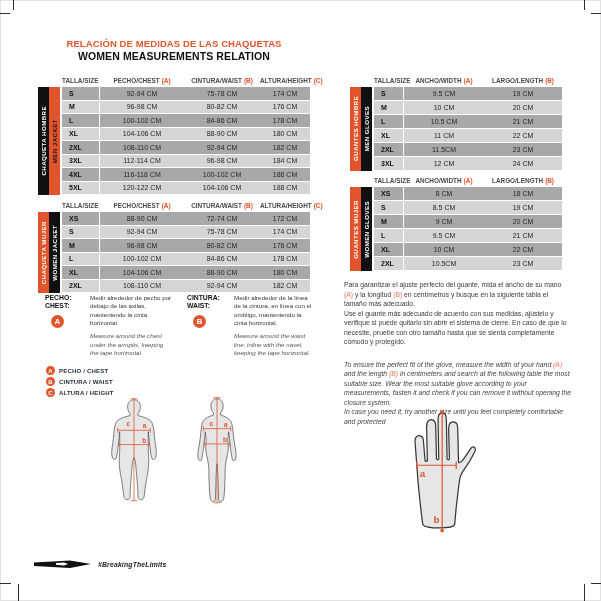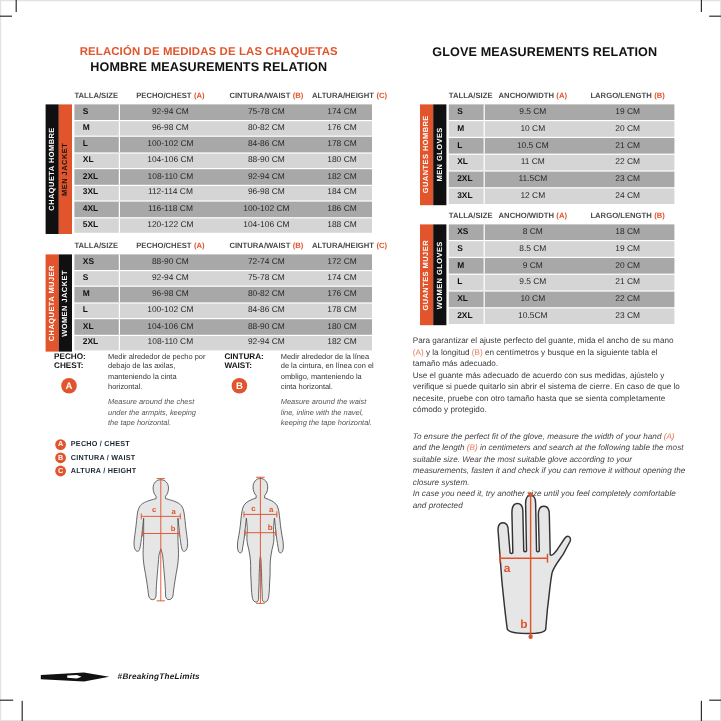--- a/index.html
+++ b/index.html
@@ -85,21 +85,21 @@
   <div class="crop" style="left:0; top:13px; width:10px; height:1px;"></div>
   <div class="crop" style="left:584px; top:0; width:1px; height:10px;"></div>
   <div class="crop" style="left:591px; top:13px; width:10px; height:1px;"></div>
   <div class="crop" style="left:18px; top:584px; width:1px; height:17px;"></div>
   <div class="crop" style="left:0; top:583px; width:11px; height:1px;"></div>
   <div class="crop" style="left:584px; top:584px; width:1px; height:17px;"></div>
   <div class="crop" style="left:591px; top:583px; width:10px; height:1px;"></div>
 
   <div class="block-title" style="left:38px; top:38px; width:272px;">
     <div class="title-es">RELACIÓN DE MEDIDAS DE LAS CHAQUETAS</div>
-    <div class="title-en">HOMBRE MEASUREMENTS RELATION</div>
+    <div class="title-en">WOMEN MEASUREMENTS RELATION</div>
   </div>
 
   <div class="size-table jacket" style="left:38px; top:74px; width:272px;">
     <div class="thead">
       <div class="hcell"><span>TALLA/SIZE</span><span class="accent"></span></div>
       <div class="hcell"><span>PECHO/CHEST</span><span class="accent">(A)</span></div>
       <div class="hcell"><span>CINTURA/WAIST</span><span class="accent">(B)</span></div>
       <div class="hcell"><span>ALTURA/HEIGHT</span><span class="accent">(C)</span></div>
     </div>
     <div class="tbody-wrap">
@@ -283,21 +283,20 @@
     <line class="mline" x1="92" y1="59" x2="92" y2="69"></line>
     <line class="mline" x1="40" y1="94" x2="90" y2="94"></line>
     <line class="mline" x1="40" y1="89" x2="40" y2="99"></line>
     <line class="mline" x1="90" y1="89" x2="90" y2="99"></line>
     <text class="mlabel" x="50" y="58">c</text>
     <text class="mlabel" x="79" y="60">a</text>
     <text class="mlabel" x="77" y="90">b</text>
   </svg>
 
   <div class="block-title" style="left:338px; top:38px; width:232px;">
-    <div class="title-en">GLOVE MEASUREMENTS RELATION</div>
   </div>
 
   <div class="size-table glove" style="left:350px; top:74px; width:212px;">
     <div class="thead">
       <div class="hcell"><span>TALLA/SIZE</span><span class="accent"></span></div>
       <div class="hcell"><span>ANCHO/WIDTH</span><span class="accent">(A)</span></div>
       <div class="hcell"><span>LARGO/LENGTH</span><span class="accent">(B)</span></div>
     </div>
     <div class="tbody-wrap">
       <div class="band orange">

